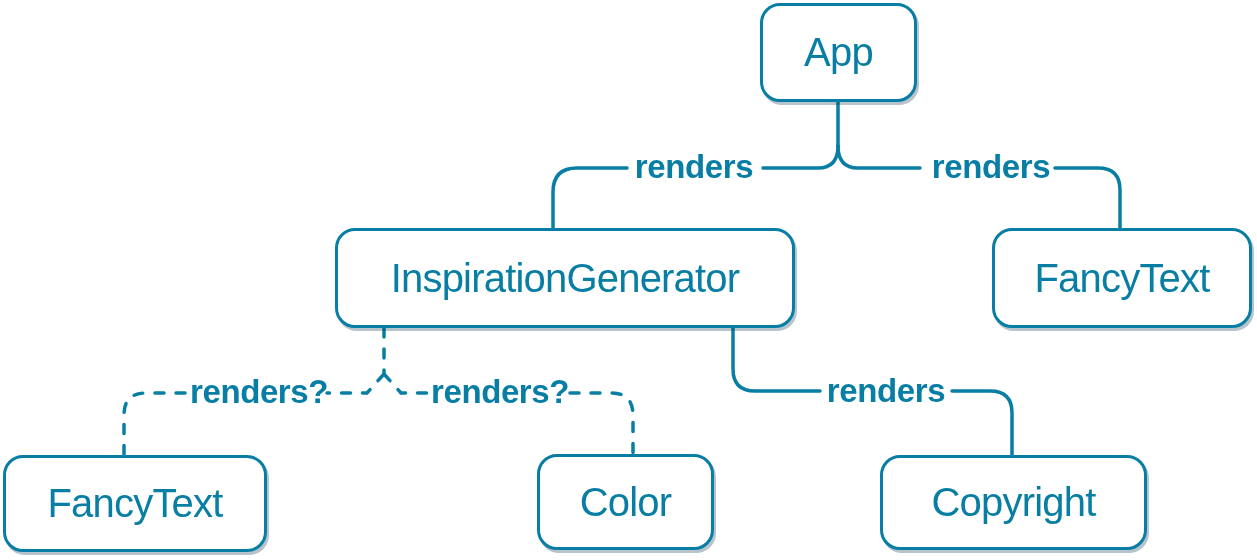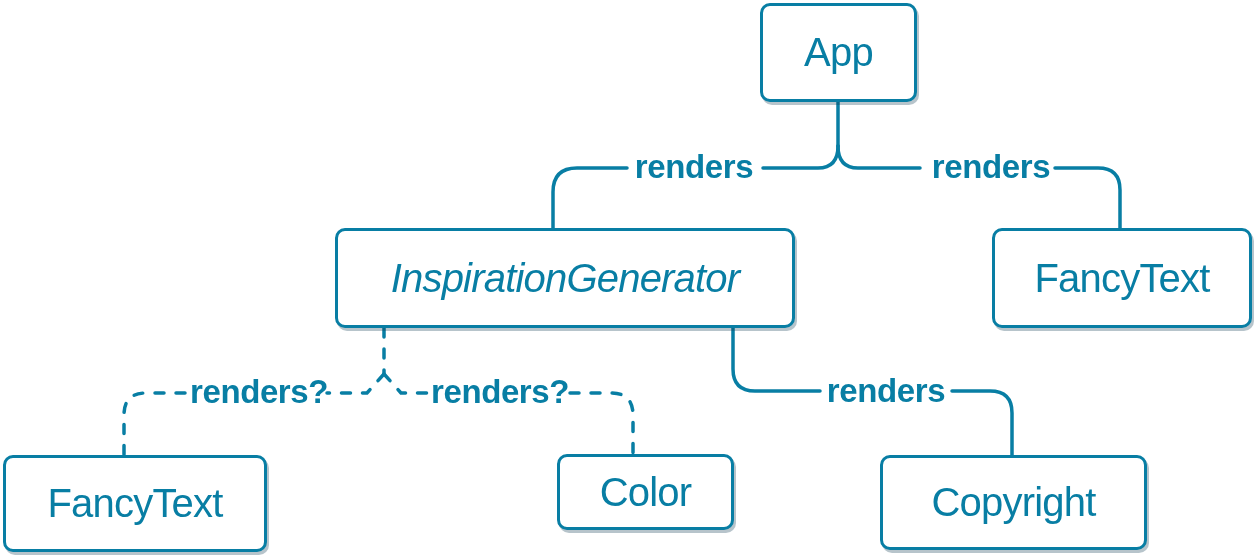--- a/index.html
+++ b/index.html
@@ -25,21 +25,21 @@
     stroke-linecap: round;
   }
   .edge.dashed {
     stroke-dasharray: 9 12;
   }
   .node {
     position: absolute;
     box-sizing: border-box;
     background: var(--node-fill, #ffffff);
     border: 3px solid var(--accent, #087ea4);
-    border-radius: 10px;
+    border-radius: 20px;
     box-shadow: 2px 3px 0 rgba(16, 61, 82, 0.30);
     display: flex;
     align-items: center;
     justify-content: center;
   }
   .node-label {
     color: var(--accent, #087ea4);
     font-size: 40px;
     font-weight: 500;
     letter-spacing: -0.8px;
@@ -81,33 +81,33 @@
   <span class="edge-label" style="left:694px; top:167px;">renders</span>
   <span class="edge-label" style="left:991px; top:167px;">renders</span>
   <span class="edge-label" style="left:259px; top:392px;">renders?</span>
   <span class="edge-label" style="left:500px; top:392px;">renders?</span>
   <span class="edge-label" style="left:886px; top:391px;">renders</span>
 
   <div class="node" style="left:760px; top:3px; width:157px; height:99px;">
     <span class="node-label">App</span>
   </div>
 
-  <div class="node" style="left:335px; top:228px; width:460px; height:100px;font-style:italic;">
+  <div class="node" style="left:335px; top:228px; width:460px; height:100px;">
     <span class="node-label">InspirationGenerator</span>
   </div>
 
   <div class="node" style="left:992px; top:228px; width:260px; height:100px;">
     <span class="node-label">FancyText</span>
   </div>
 
   <div class="node" style="left:3px; top:455px; width:264px; height:97px;">
     <span class="node-label">FancyText</span>
   </div>
 
-  <div class="node" style="left:537px; top:454px; width:177px; height:76px;margin-left:20px;">
+  <div class="node" style="left:537px; top:454px; width:177px; height:96px;">
     <span class="node-label">Color</span>
   </div>
 
   <div class="node" style="left:880px; top:455px; width:267px; height:95px;">
     <span class="node-label">Copyright</span>
   </div>
 
 </div>
 
 </body></html>

